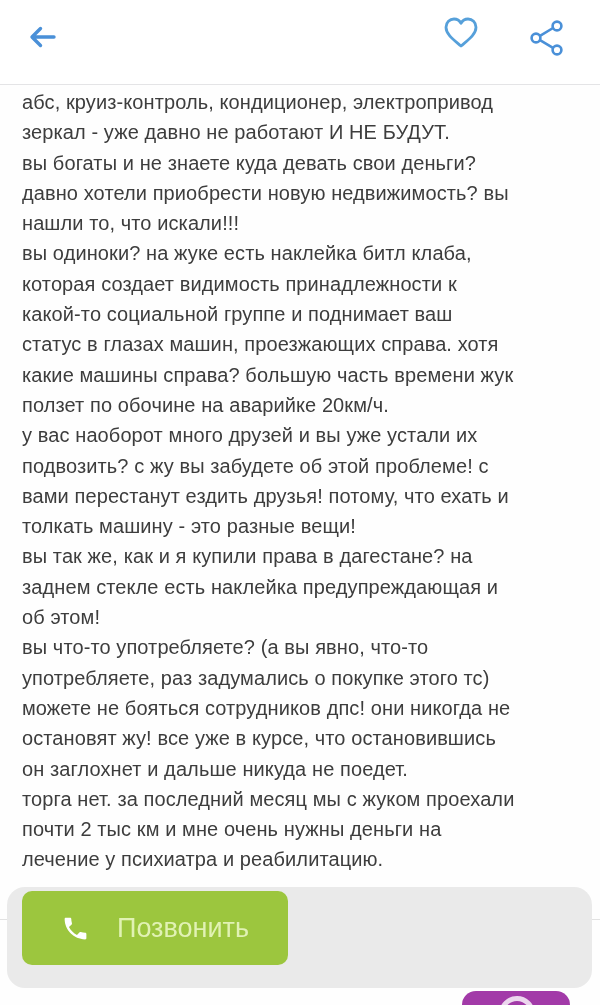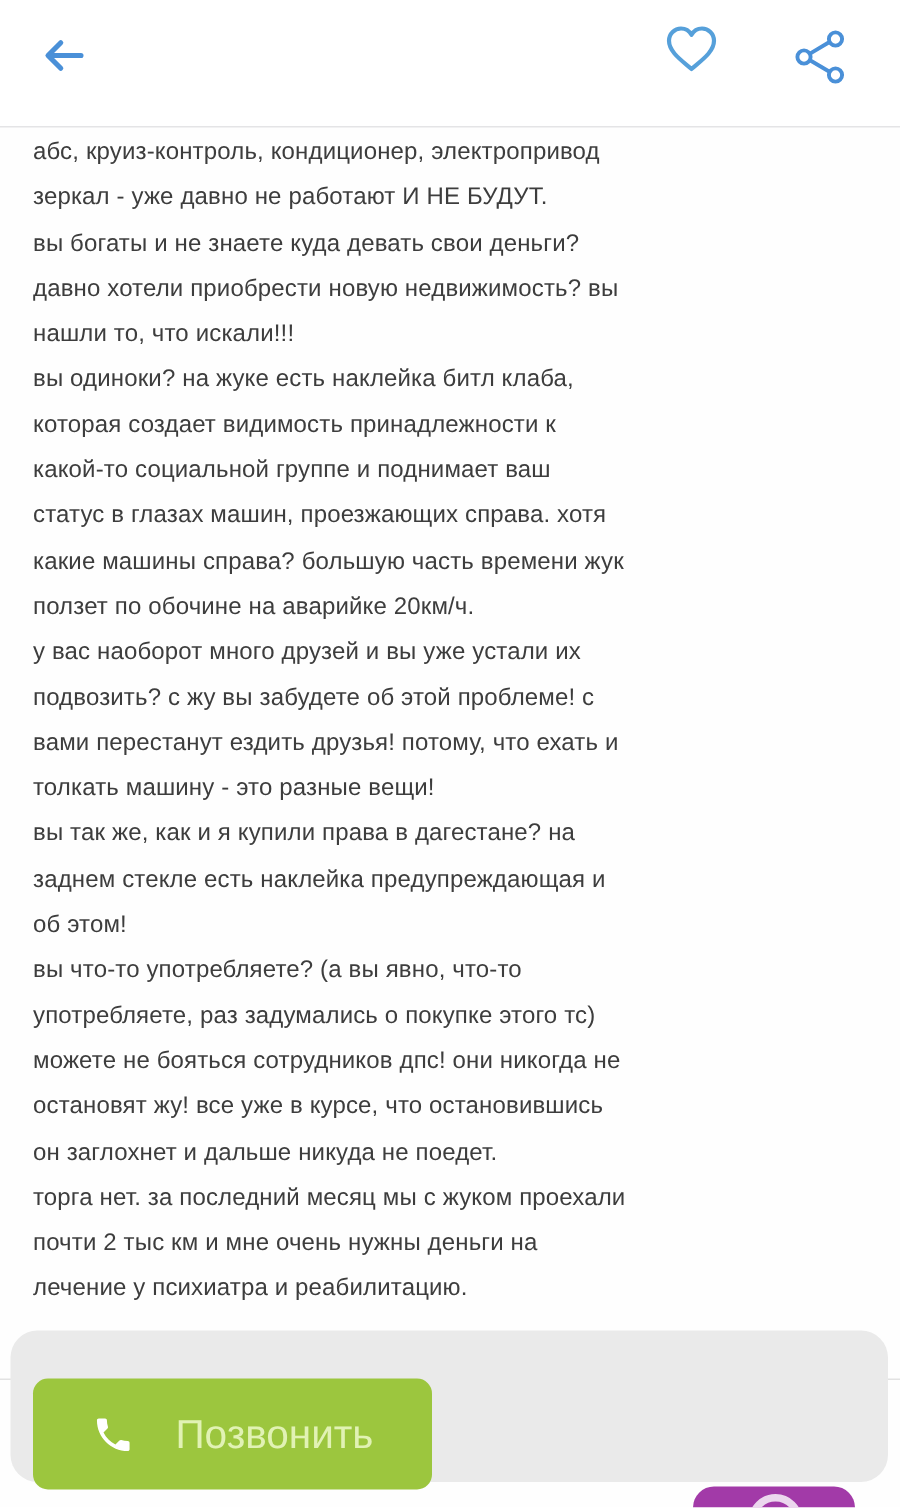--- a/index.html
+++ b/index.html
@@ -23,42 +23,42 @@
     line-height:0;
   }
   .btn-back{left:26px;top:21px;}
   .btn-fav{left:442px;top:14px;}
   .btn-share{left:529px;top:19px;}
   
   .description{
     position:absolute;
     left:22px;top:87px;width:562px;
     margin:0;
-    font-size:16px;
+    font-size:20px;
     line-height:30.3px;
     letter-spacing:0.1px;
     color:#3d3d3d;
     white-space:pre-line;
     z-index:1;
   }
   
   .bg-divider{
     position:absolute;left:0;right:0;top:919px;height:1px;
     background:#e2e2e2;z-index:2;
   }
   
   .action-bar{
     position:absolute;
     left:7px;top:887px;width:585px;height:101px;
     background:#eaeaea;
     border-radius:18px;
     z-index:3;
   }
   .action-btn{
-    position:absolute;top:32px;height:74px;
+    position:absolute;top:4px;height:74px;
     border:none;border-radius:10px;cursor:pointer;
     display:flex;align-items:center;justify-content:center;
     gap:27px;
     font-family:"Liberation Sans", sans-serif;
     font-size:27px;
     padding:0;
   }
   .call-btn{left:15px;width:266px;background:#9cc63e;color:#e1f2b4;}
   .write-btn{left:301px;width:267px;background:#4da3ee;color:#d5ebfd;}
   .action-btn svg{flex:0 0 auto;}

